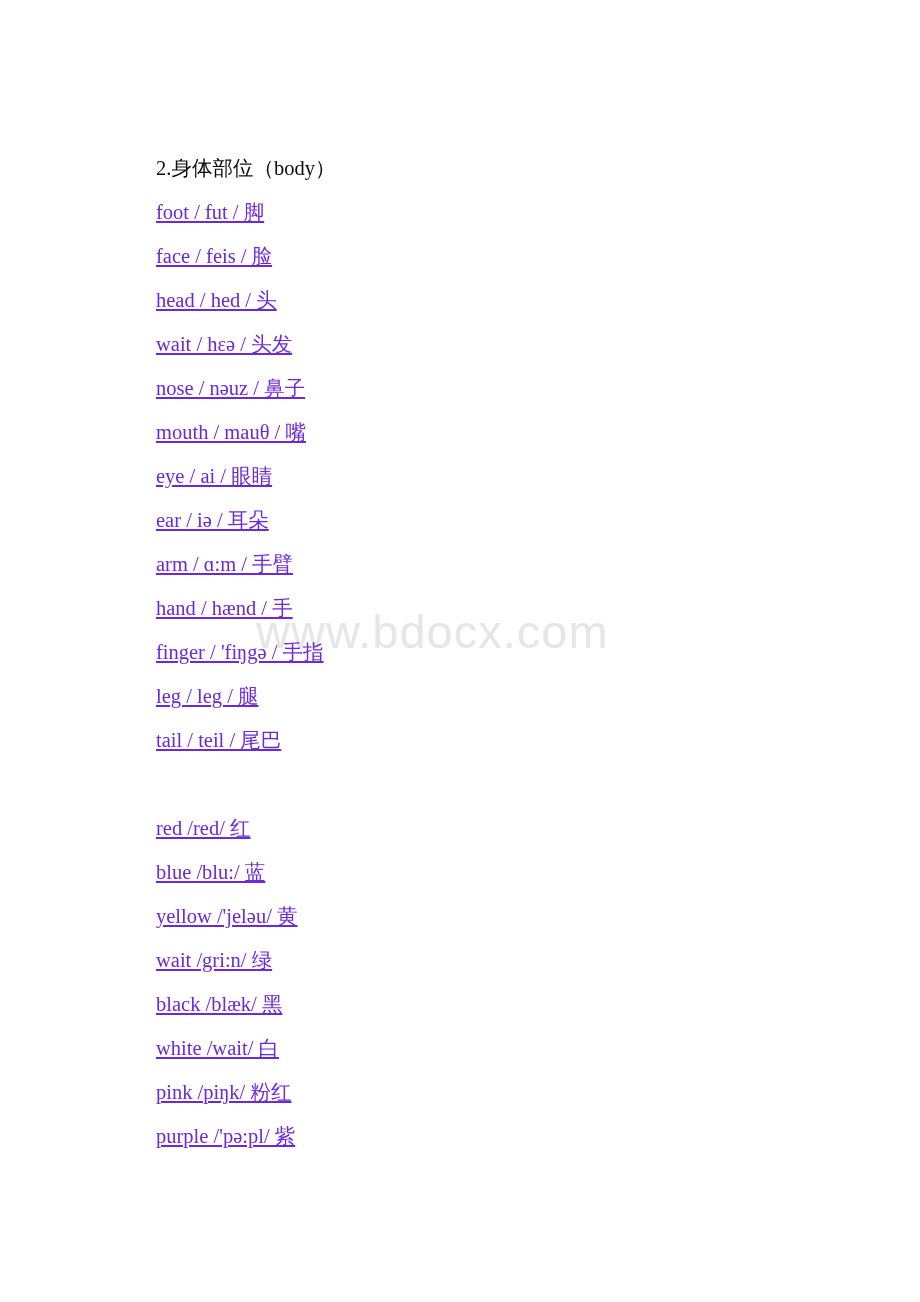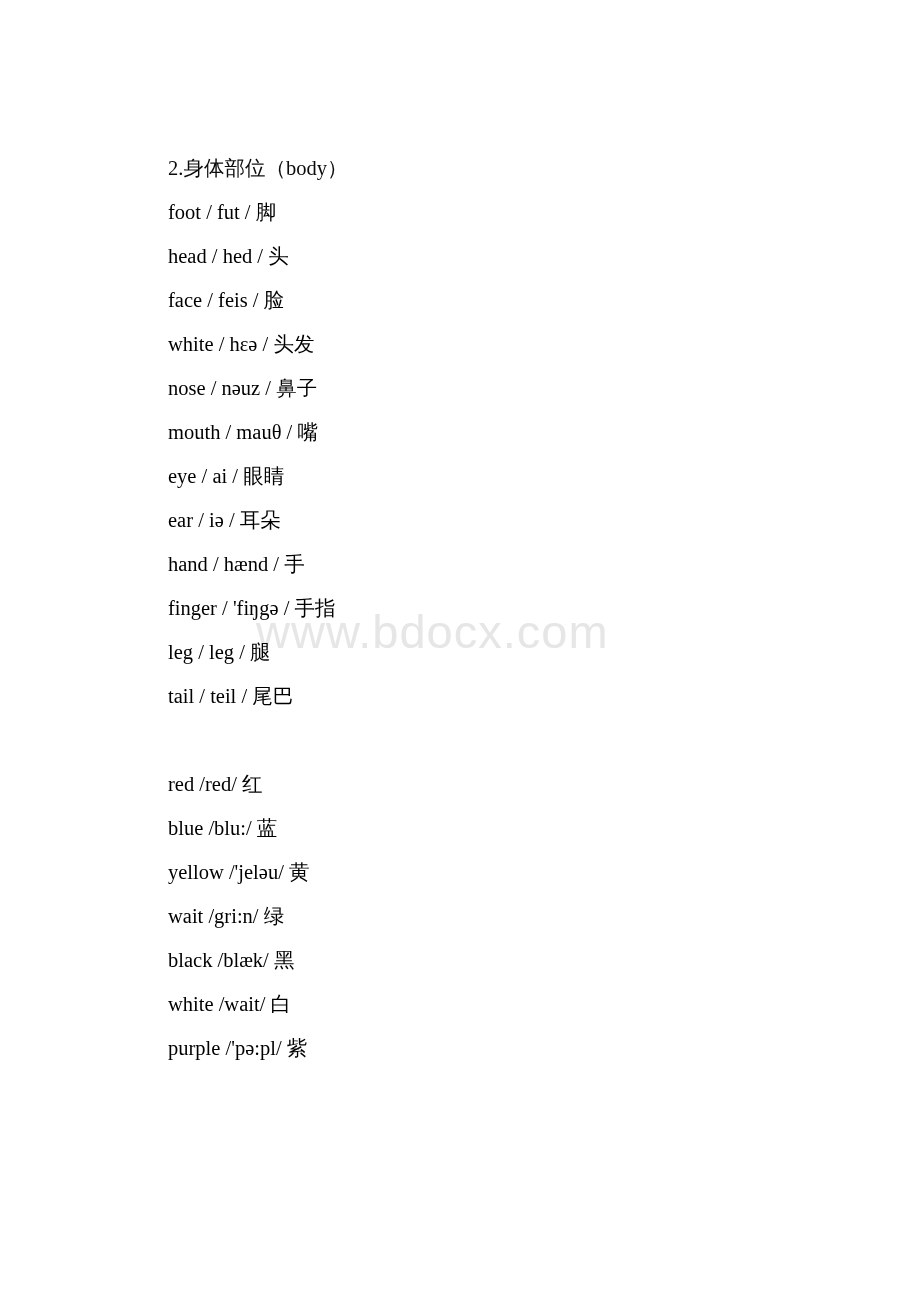--- a/index.html
+++ b/index.html
@@ -37,32 +37,33 @@
     line-height: 56px;
     letter-spacing: 1px;
     color: #e6e6e6;
     white-space: nowrap;
     user-select: none;
     z-index: 1;
   }
 
   #content {
     position: absolute;
-    left: 168px;
+    left: 156px;
     top: 146px;
     width: 720px;
     z-index: 2;
   }
 
   .doc-line {
     font-size: 20.5px;
     line-height: 44px;
     height: 44px;
     white-space: pre;
-    color: #000000;
+    color: #6d28d9;
+    text-decoration: underline;
   }
 
   .section-heading {
     font-size: 20.5px;
     line-height: 44px;
     height: 44px;
     white-space: pre;
     color: #0b0b0b;
   }
 
@@ -76,37 +77,39 @@
 
 <div id="page">
 
   <div id="watermark">www.bdocx.com</div>
 
   <div id="content">
 
     <div class="section-heading">2.身体部位（body）</div>
 
     <div class="doc-line">foot / fut / 脚</div>
+    <div class="doc-line">face / feis / 脸</div>
     <div class="doc-line">head / hed / 头</div>
-    <div class="doc-line">face / feis / 脸</div>
-    <div class="doc-line">white / hɛə / 头发</div>
+    <div class="doc-line">wait / hɛə / 头发</div>
     <div class="doc-line">nose / nəuz / 鼻子</div>
     <div class="doc-line">mouth / mauθ / 嘴</div>
     <div class="doc-line">eye / ai / 眼睛</div>
     <div class="doc-line">ear / iə / 耳朵</div>
+    <div class="doc-line">arm / ɑ:m / 手臂</div>
     <div class="doc-line">hand / hænd / 手</div>
     <div class="doc-line">finger / 'fiŋgə / 手指</div>
     <div class="doc-line">leg / leg / 腿</div>
     <div class="doc-line">tail / teil / 尾巴</div>
 
     <div class="blank-line">&nbsp;</div>
 
 
     <div class="doc-line">red /red/ 红</div>
     <div class="doc-line">blue /blu:/ 蓝</div>
     <div class="doc-line">yellow /'jeləu/ 黄</div>
     <div class="doc-line">wait /gri:n/ 绿</div>
     <div class="doc-line">black /blæk/ 黑</div>
     <div class="doc-line">white /wait/ 白</div>
+    <div class="doc-line">pink /piŋk/ 粉红</div>
     <div class="doc-line">purple /'pə:pl/ 紫</div>
 
   </div>
 </div>
 
 </body></html>

